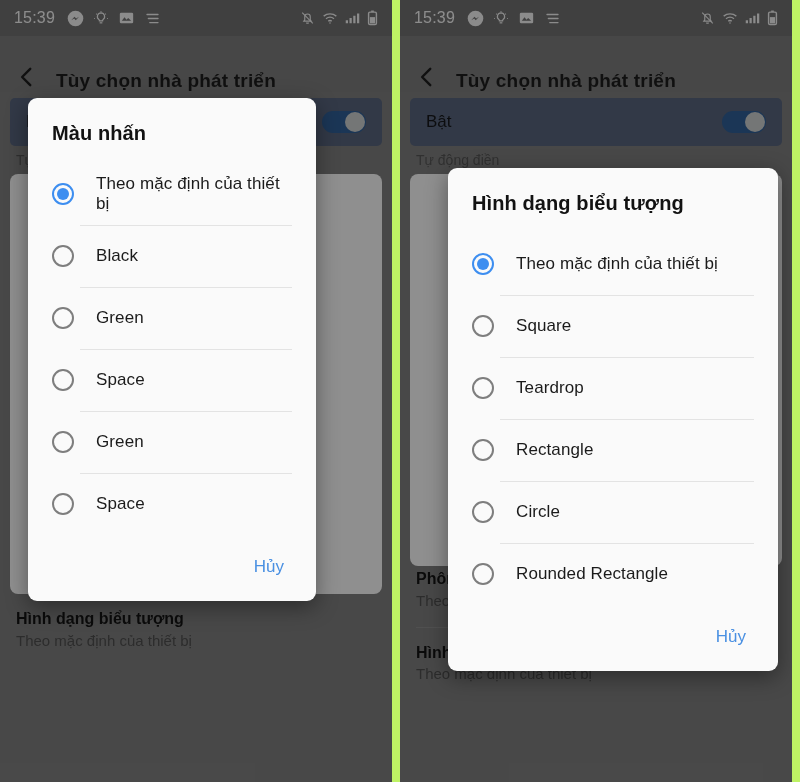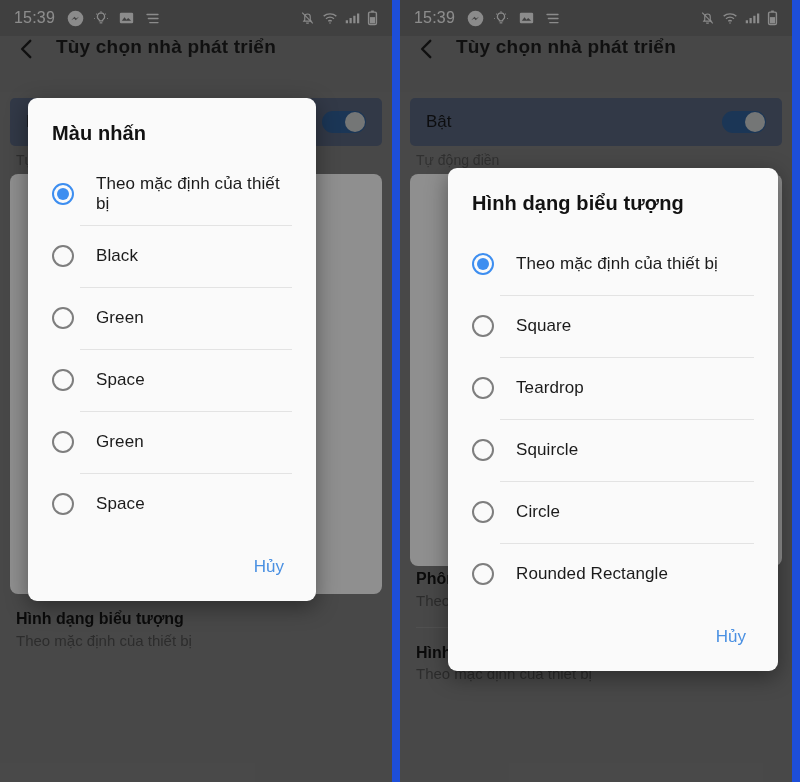--- a/index.html
+++ b/index.html
@@ -5,21 +5,21 @@
   * { box-sizing: border-box; margin: 0; padding: 0; }
   html, body {
     width: 800px; height: 782px;
     background: #ffffff;
     font-family: "Liberation Sans", "DejaVu Sans", sans-serif;
     overflow: hidden;
   }
   .screens {
     display: flex;
     width: 800px; height: 782px;
-    background: #1d4ed8;
+    background: #bef264;
   }
   .phone {
     position: relative;
     width: 392px; height: 782px;
     overflow: hidden;
     background: #6a6a6a;
   }
   .phone.left  { margin-right: 8px; }
   .phone.right { margin-left: 0px; }
 
@@ -41,21 +41,21 @@
     margin-right: 12px;
     color: #f2f2f2;
   }
   .sb-icons-left { display: flex; align-items: center; gap: 9px; }
   .sb-icons-right { display: flex; align-items: center; gap: 7px; margin-left: auto; }
   .sb-icons-left svg, .sb-icons-right svg { display: block; }
 
   .appbar {
     height: 56px;
     background: #7a7a7a;
-    display: flex; align-items: flex-start;
+    display: flex; align-items: flex-end;
     padding: 0 14px;
   }
   .back-chevron { width: 28px; height: 28px; margin-right: 14px; flex: 0 0 auto; }
   .appbar-title {
     font-size: 19px; font-weight: bold;
     color: #1d1d1d;
     letter-spacing: .2px;
   }
 
   .bg-body { padding: 0 10px; }
@@ -427,21 +427,21 @@
         <div class="option-row">
           <span class="radio"></span>
           <span class="option-label">Square</span>
         </div>
         <div class="option-row">
           <span class="radio"></span>
           <span class="option-label">Teardrop</span>
         </div>
         <div class="option-row">
           <span class="radio"></span>
-          <span class="option-label">Squircle</span>
+          <span class="option-label">Rectangle</span>
         </div>
         <div class="option-row">
           <span class="radio"></span>
           <span class="option-label">Circle</span>
         </div>
         <div class="option-row">
           <span class="radio"></span>
           <span class="option-label">Rounded Rectangle</span>
         </div>
 

